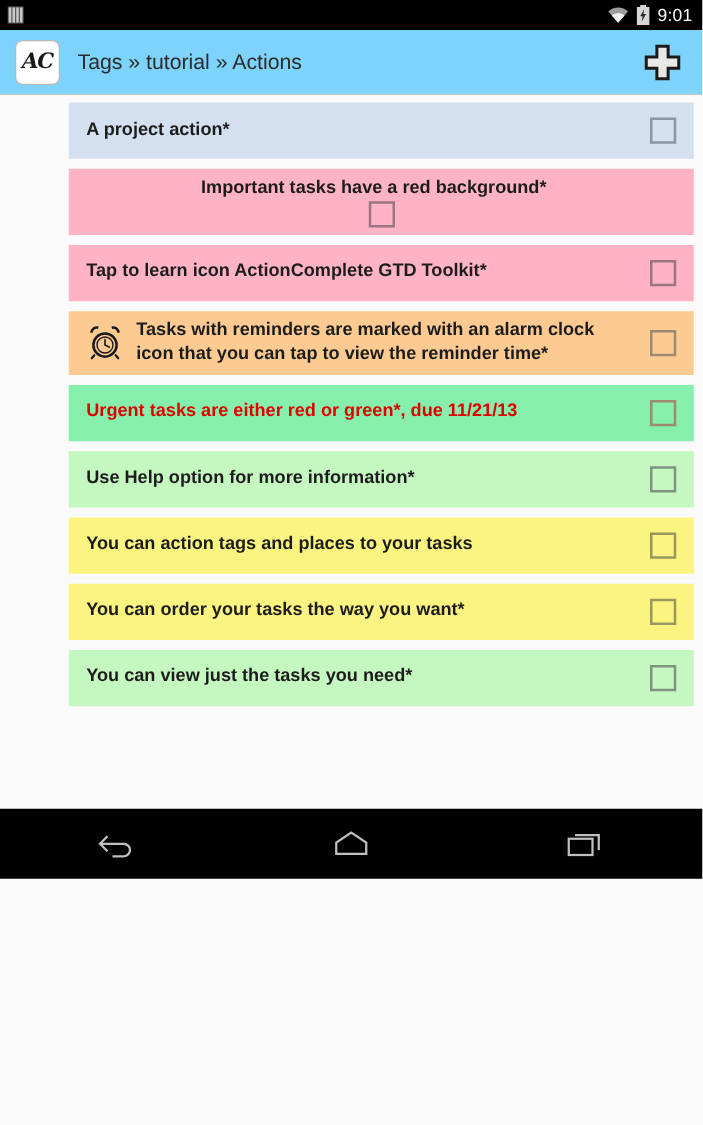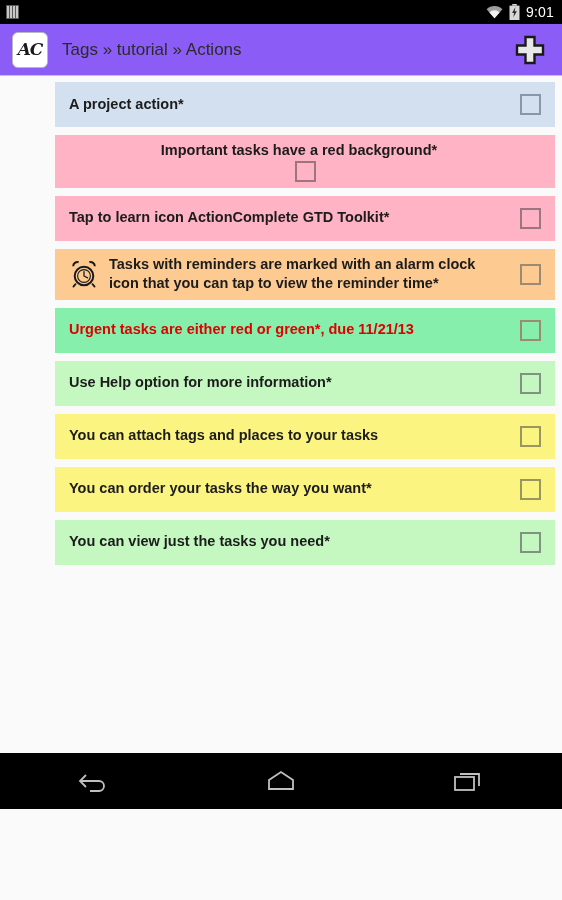--- a/index.html
+++ b/index.html
@@ -8,21 +8,21 @@
     width: 562px;
     height: 900px;
     background: #fafafa;
     font-family: "Liberation Sans", sans-serif;
     overflow: hidden;
   }
 
   .device {
     position: relative;
     width: 562px;
-    height: 809px;
+    height: 703px;
     background: #fafafa;
     display: flex;
     flex-direction: column;
   }
 
   
   .status-bar {
     height: 24px;
     background: #000000;
     display: flex;
@@ -47,21 +47,21 @@
     color: #ffffff;
     font-size: 14px;
     letter-spacing: 0.2px;
     line-height: 1;
     font-family: "Liberation Sans", sans-serif;
   }
 
   
   .action-bar {
     height: 52px;
-    background: #8b5cf6;
+    background: #7dd3fc;
     border-bottom: 1px solid #c6c6c6;
     display: flex;
     align-items: center;
     padding: 0 12px 0 12px;
     flex: 0 0 auto;
     justify-content: flex-end;
   }
   .app-logo {
     width: 36px;
     height: 36px;
@@ -235,21 +235,21 @@
       </div>
       <div class="task-row orange" style="background: #86efac; justify-content: center;">
         <div class="task-text urgent" style="color: rgb(224, 0, 0);">Urgent tasks are either red or green*, due 11/21/13</div>
         <div class="task-checkbox"></div>
       </div>
       <div class="task-row green" style="background: rgb(197, 248, 192);">
         <div class="task-text">Use Help option for more information*</div>
         <div class="task-checkbox"></div>
       </div>
       <div class="task-row yellow" style="background: rgb(252, 244, 129);">
-        <div class="task-text">You can attach tags and places to your tasks</div>
+        <div class="task-text">You can action tags and places to your tasks</div>
         <div class="task-checkbox"></div>
       </div>
       <div class="task-row yellow" style="background: rgb(252, 244, 129);">
         <div class="task-text">You can order your tasks the way you want*</div>
         <div class="task-checkbox"></div>
       </div>
       <div class="task-row green" style="background: rgb(197, 248, 192);">
         <div class="task-text">You can view just the tasks you need*</div>
         <div class="task-checkbox"></div>
       </div>

